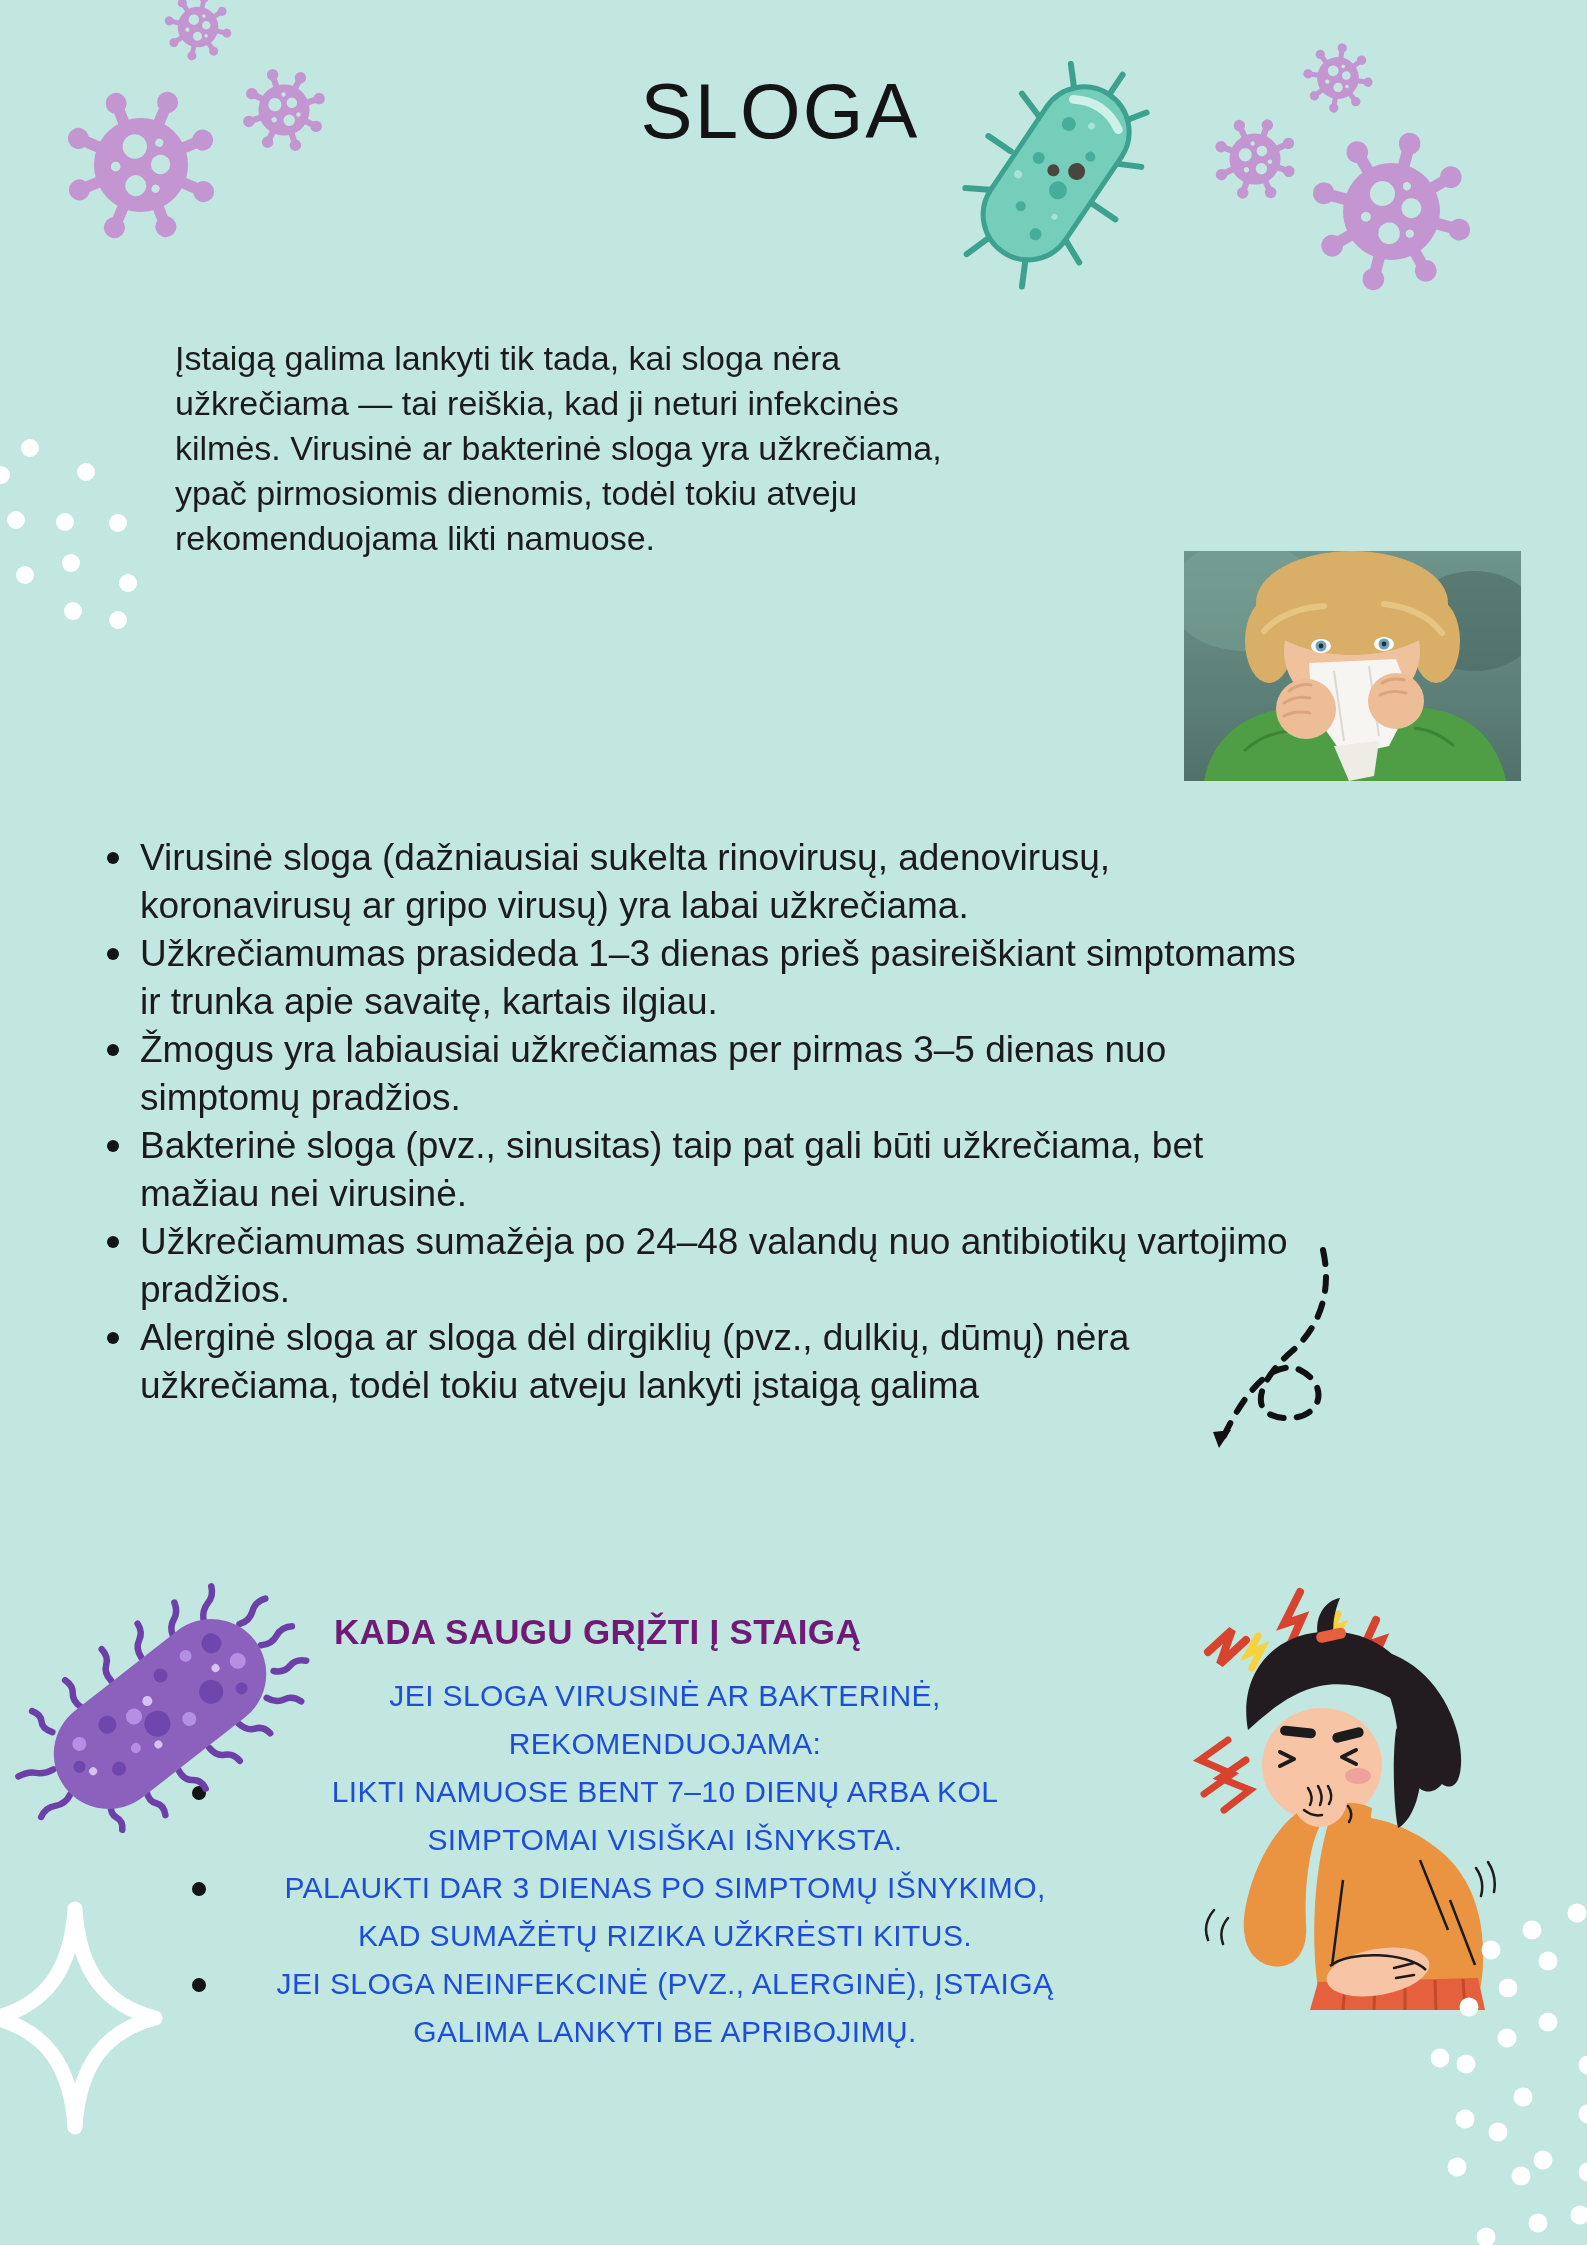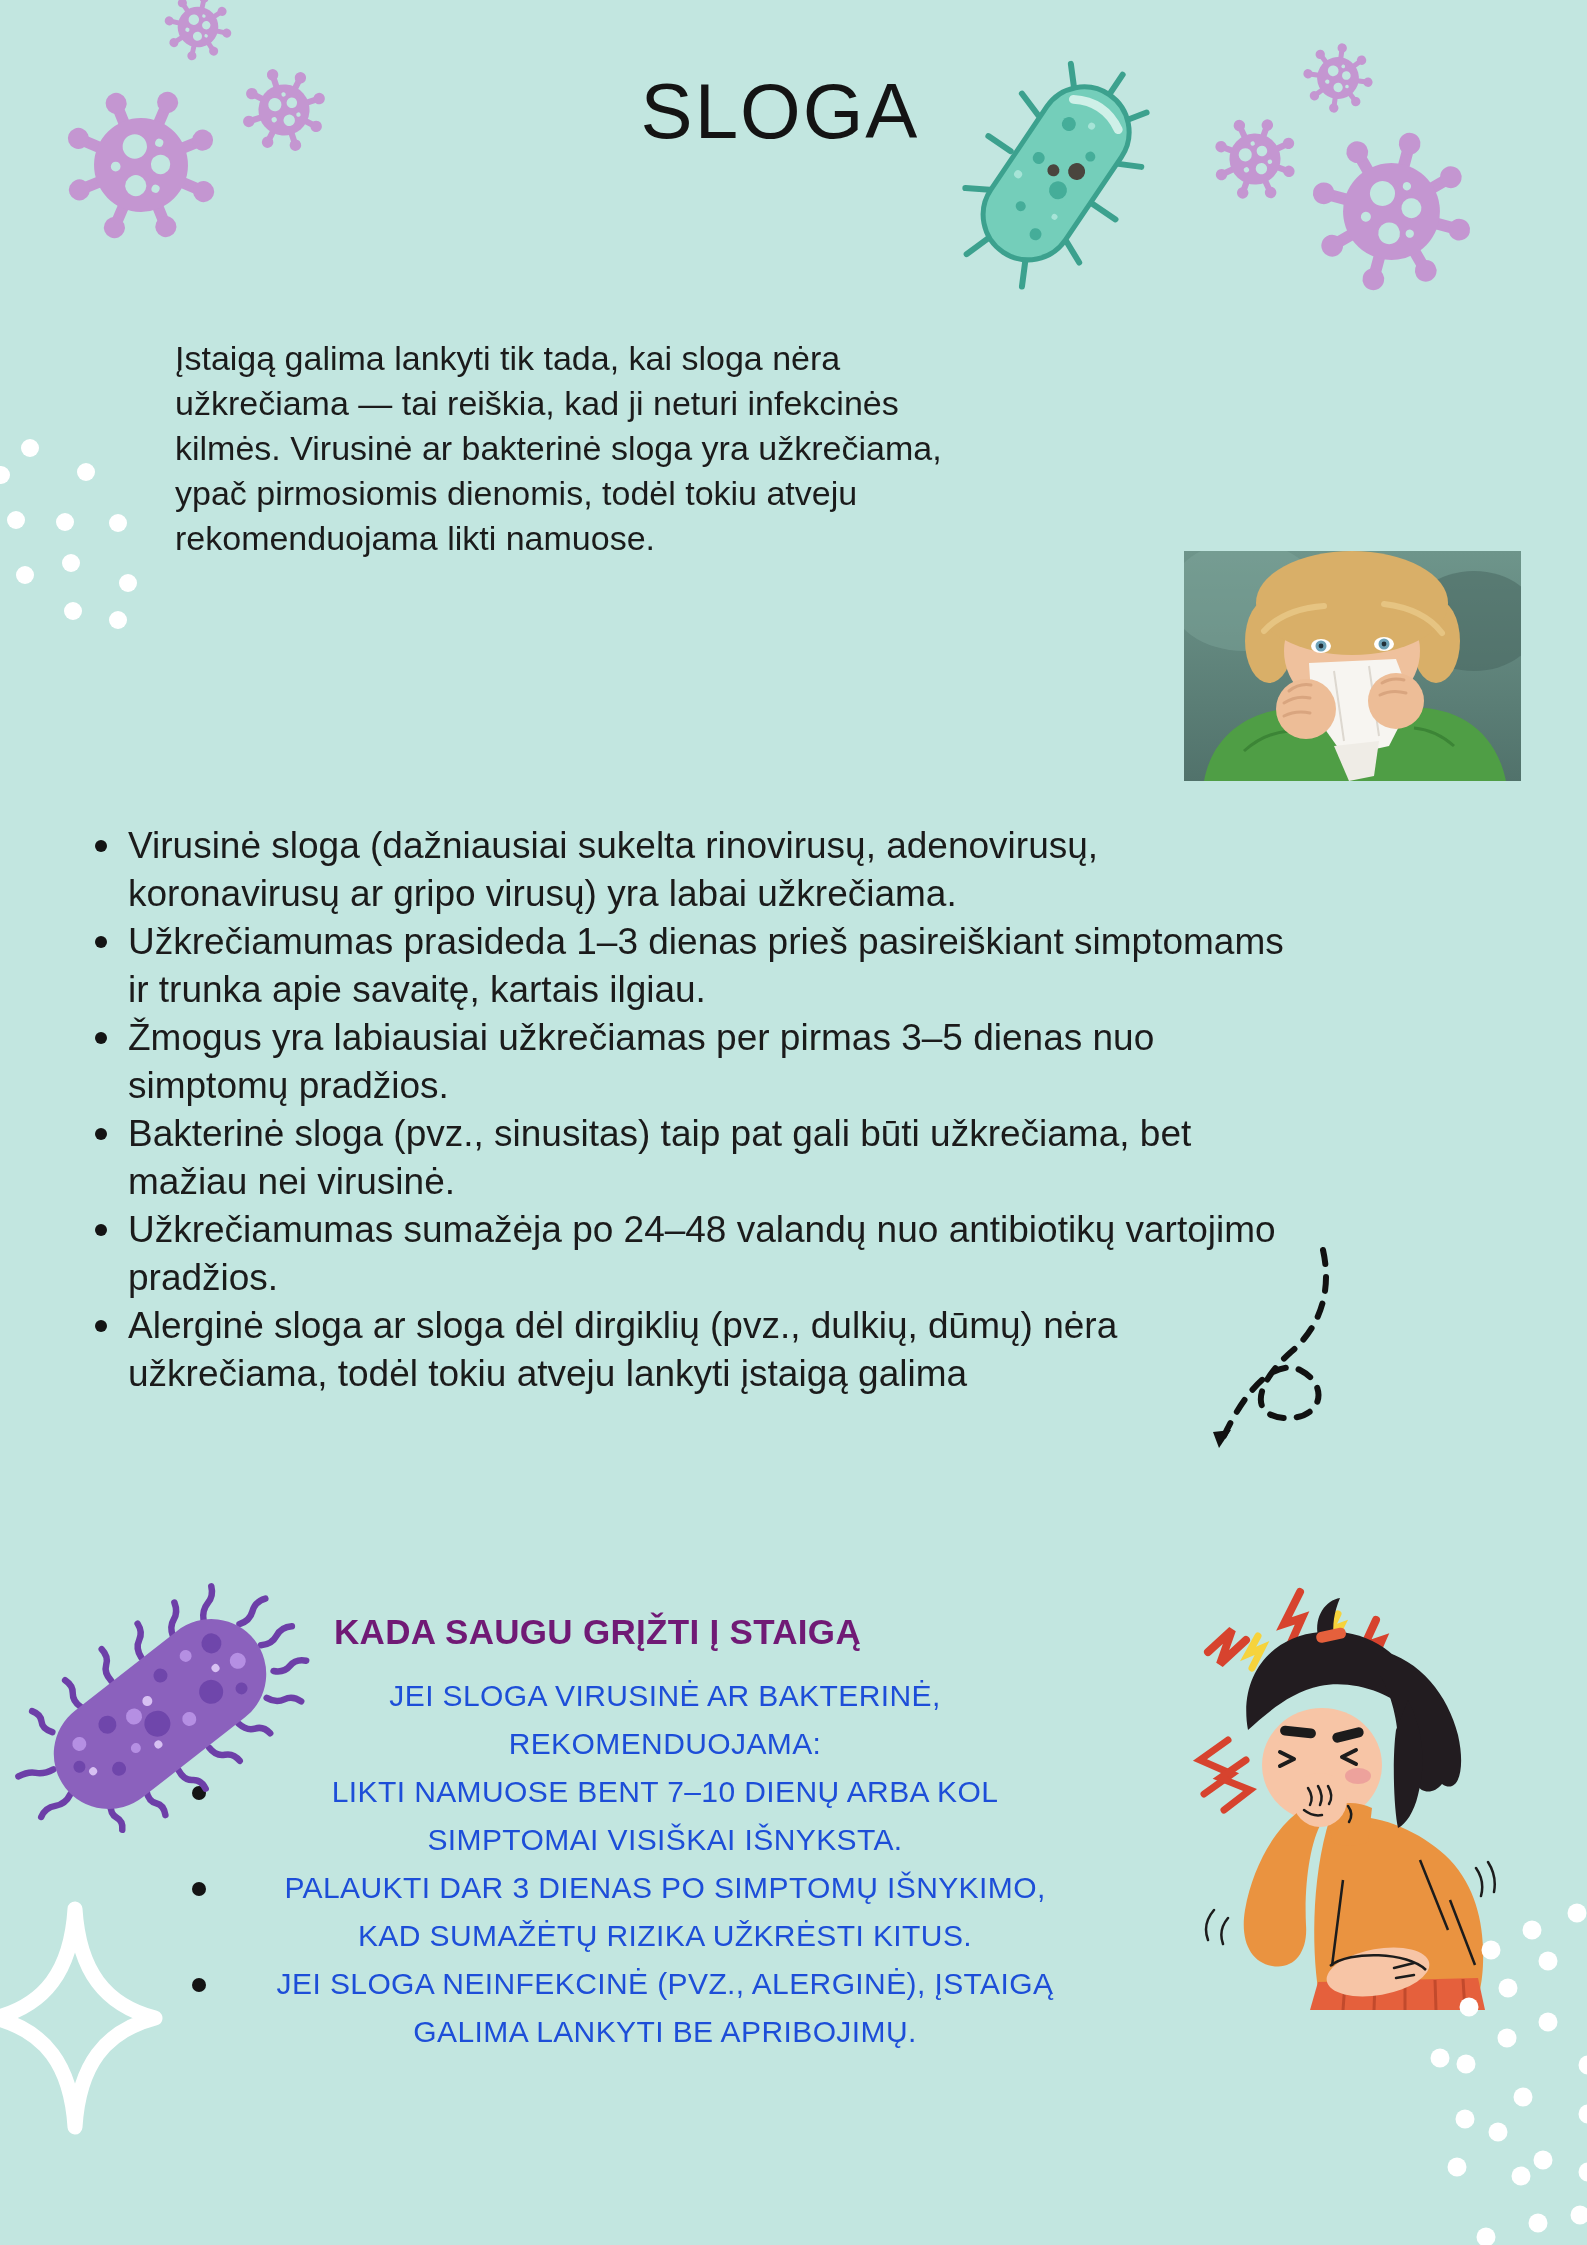--- a/index.html
+++ b/index.html
@@ -18,21 +18,21 @@
     position:absolute; left:130px; top:336px; width:780px;
     font-size:34px; line-height:45px; white-space:pre-line; color:#1b1b1b;margin-left:45px;
   }
   .h-contagious {
     position:absolute; left:622px; top:690px; width:330px;
     font-size:33px; line-height:38px; font-weight:bold; letter-spacing:.3px;
     white-space:pre-line; color:#101010;
   }
   .blist {
     position:absolute; left:88px; top:822px; width:1440px;
-    list-style:none; margin:0; padding:0;
+    list-style:none; margin:12px; padding:0;
     font-size:37px; line-height:48px; color:#1b1b1b;
   }
   .blist li { position:relative; padding-left:40px; white-space:pre-line; }
   .blist li::before {
     content:""; position:absolute; left:7px; top:18px;
     width:12px; height:12px; border-radius:50%; background:#141414;
   }
   .h-return {
     position:absolute; left:130px; top:1612px; width:935px; text-align:center;
     font-size:35px; font-weight:bold; letter-spacing:.3px; color:#701a75;

